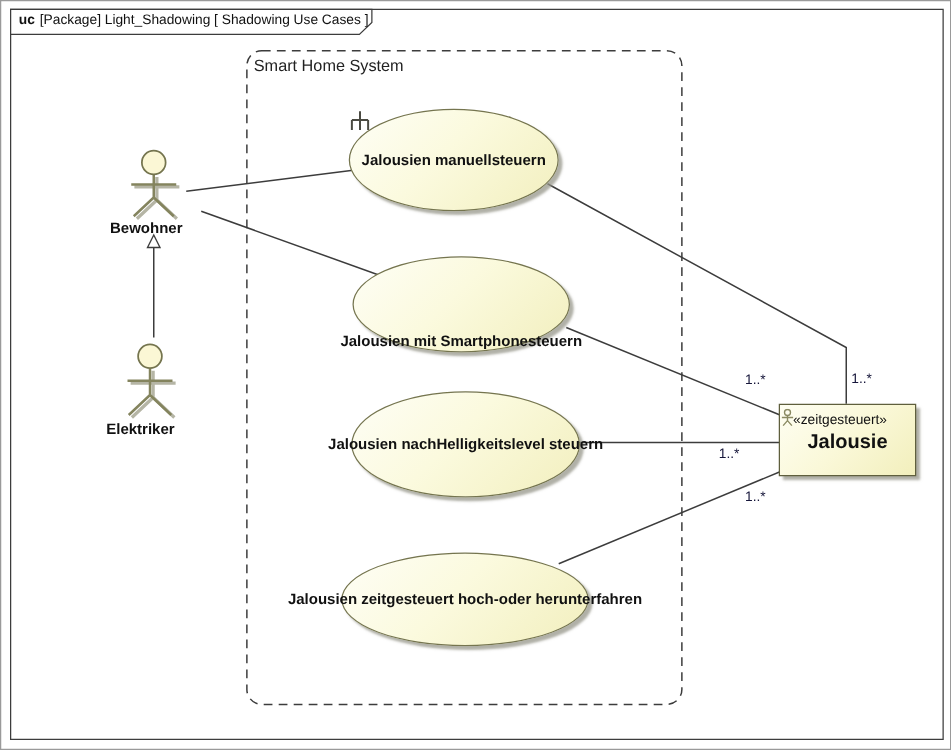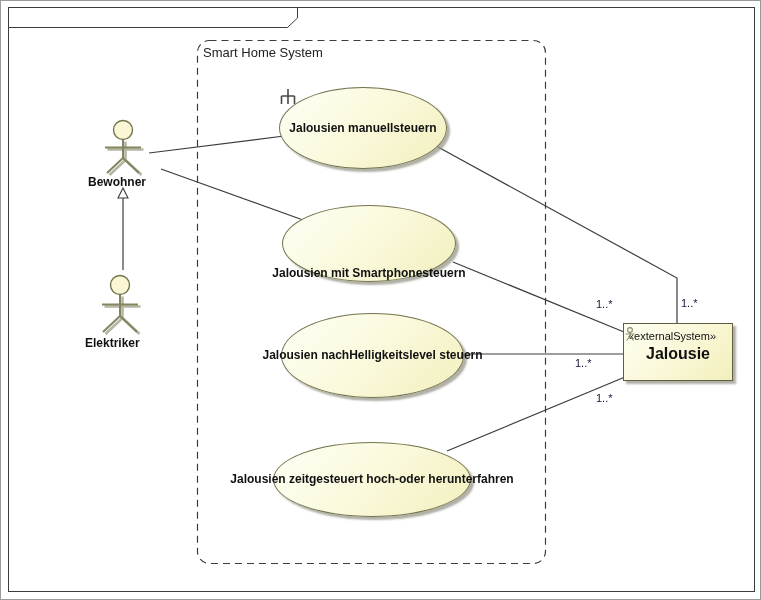--- a/index.html
+++ b/index.html
@@ -88,20 +88,23 @@
       <g stroke="#b5b5a5" stroke-width="2.6" fill="none">
         <path d="M121.5,295.5 V317 M103.5,305.5 H139.5 M121.5,317 L104.5,333 M121.5,317 L138.5,333"></path>
       </g>
       <g stroke="#84845e" stroke-width="2" fill="none">
         <path d="M119,293.5 V315 M101,303.5 H137 M119,315 L102,331 M119,315 L136,331"></path>
       </g>
       <circle cx="119" cy="284" r="9.5" fill="#fbf7d5" stroke="#75754f" stroke-width="1.4"></circle>
     </g>
   </svg>
 
+  <div class="tab-text">
+    <span class="kw">uc</span><span>[Package] Light_Shadowing [ Shadowing Use Cases ]</span>
+  </div>
 
   <div class="boundary-label">Smart Home System</div>
 
   <div class="usecase" style="left:278px;top:86px;width:168px;height:82px;">
     <span>Jalousien manuell</span>
     <span>steuern</span>
     <svg class="rake" width="16" height="18" viewBox="0 0 16 18">
       <path d="M8,1 V8 M1.5,8 H14.5 M1.5,8 V16 M8,8 V16 M14.5,8 V16" stroke="#4a4a42" stroke-width="1.6" fill="none"></path>
     </svg>
   </div>
@@ -115,21 +118,21 @@
     <span>Jalousien zeitgesteuert hoch-</span>
     <span>oder herunterfahren</span>
   </div>
 
   <div class="usecase" style="left:280px;top:312px;width:183px;height:85px;">
     <span>Jalousien nach</span>
     <span>Helligkeitslevel steuern</span>
   </div>
 
   <div class="sysbox">
-    <div class="stereo">«externalSystem»</div>
+    <div class="stereo">«zeitgesteuert»</div>
     <div class="sysname">Jalousie</div>
     <svg class="sys-actor-icon" width="12" height="15" viewBox="0 0 12 15">
       <circle cx="6" cy="3" r="2.4" fill="none" stroke="#8a8a62" stroke-width="1.1"></circle>
       <path d="M6,5.4 V9.5 M1.5,7 H10.5 M6,9.5 L2.5,13.5 M6,9.5 L9.5,13.5" stroke="#8a8a62" stroke-width="1.1" fill="none"></path>
     </svg>
   </div>
 
   <div class="actor-label" style="left:87px;top:174px;">Bewohner</div>
   <div class="actor-label" style="left:84px;top:335px;">Elektriker</div>
 

